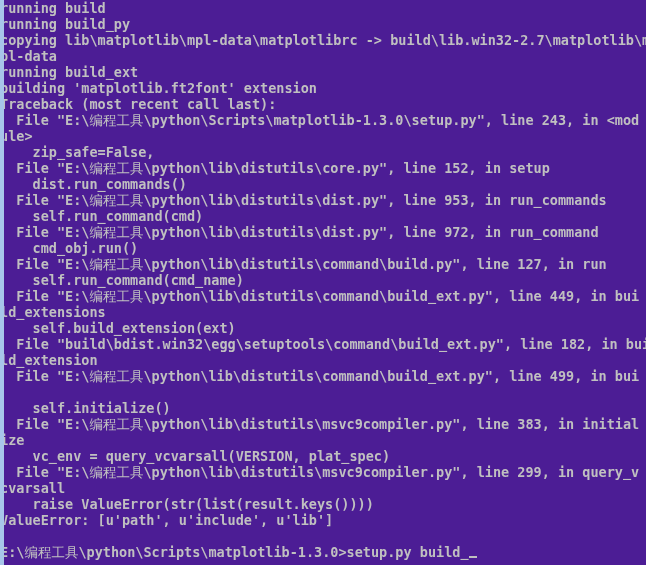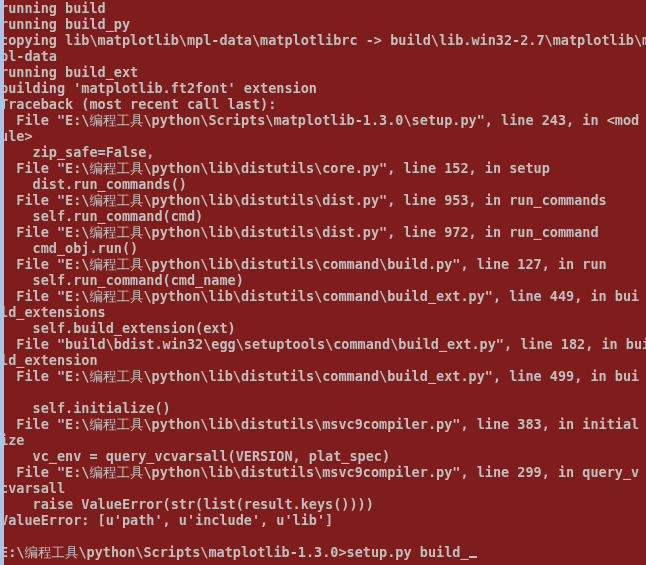--- a/index.html
+++ b/index.html
@@ -11,21 +11,21 @@
   body {
     width: 646px;
     height: 565px;
     overflow: hidden;
     font-family: "DejaVu Sans Mono", "Liberation Mono", monospace;
   }
   #console-window {
     position: relative;
     width: 646px;
     height: 565px;
-    background: #7f1d1d;
+    background: #4c1d95;
     box-sizing: border-box;
     overflow: hidden;
   }
   #window-left-edge {
     position: absolute;
     left: 0;
     top: 0;
     width: 4px;
     height: 565px;
     background: #a8c6ea;

